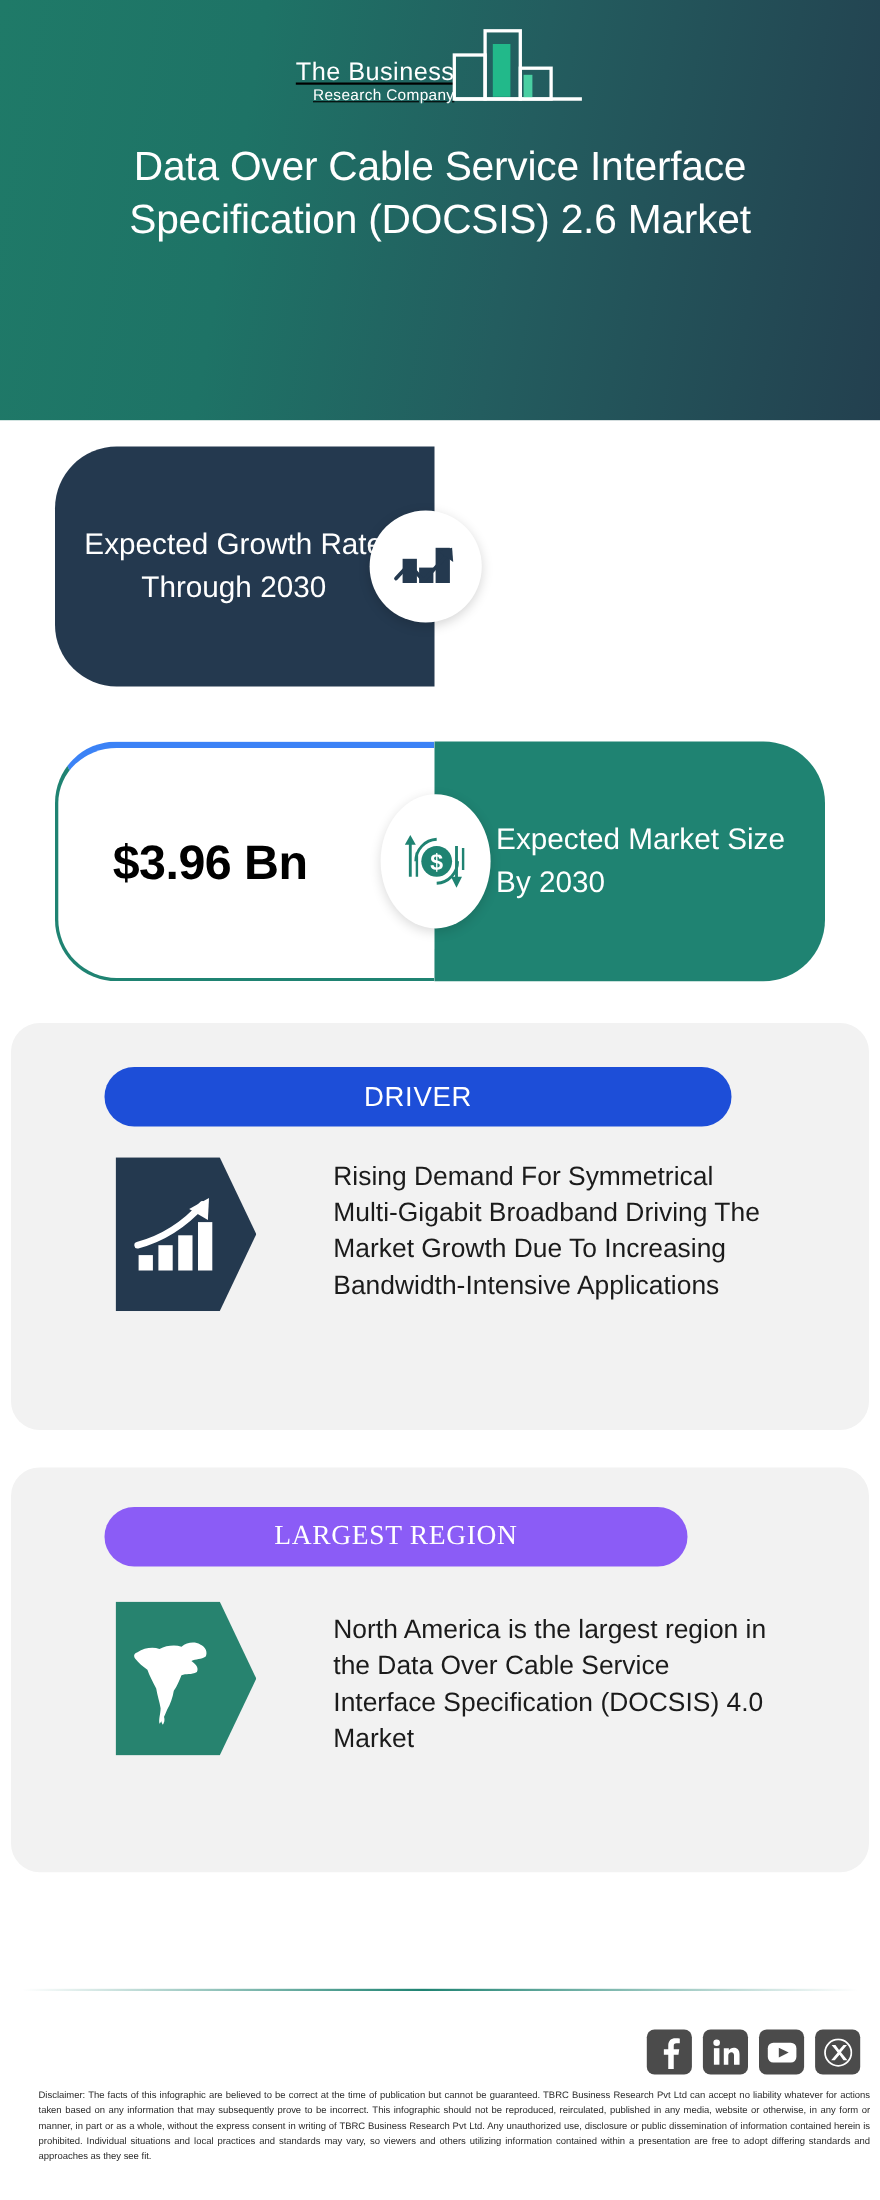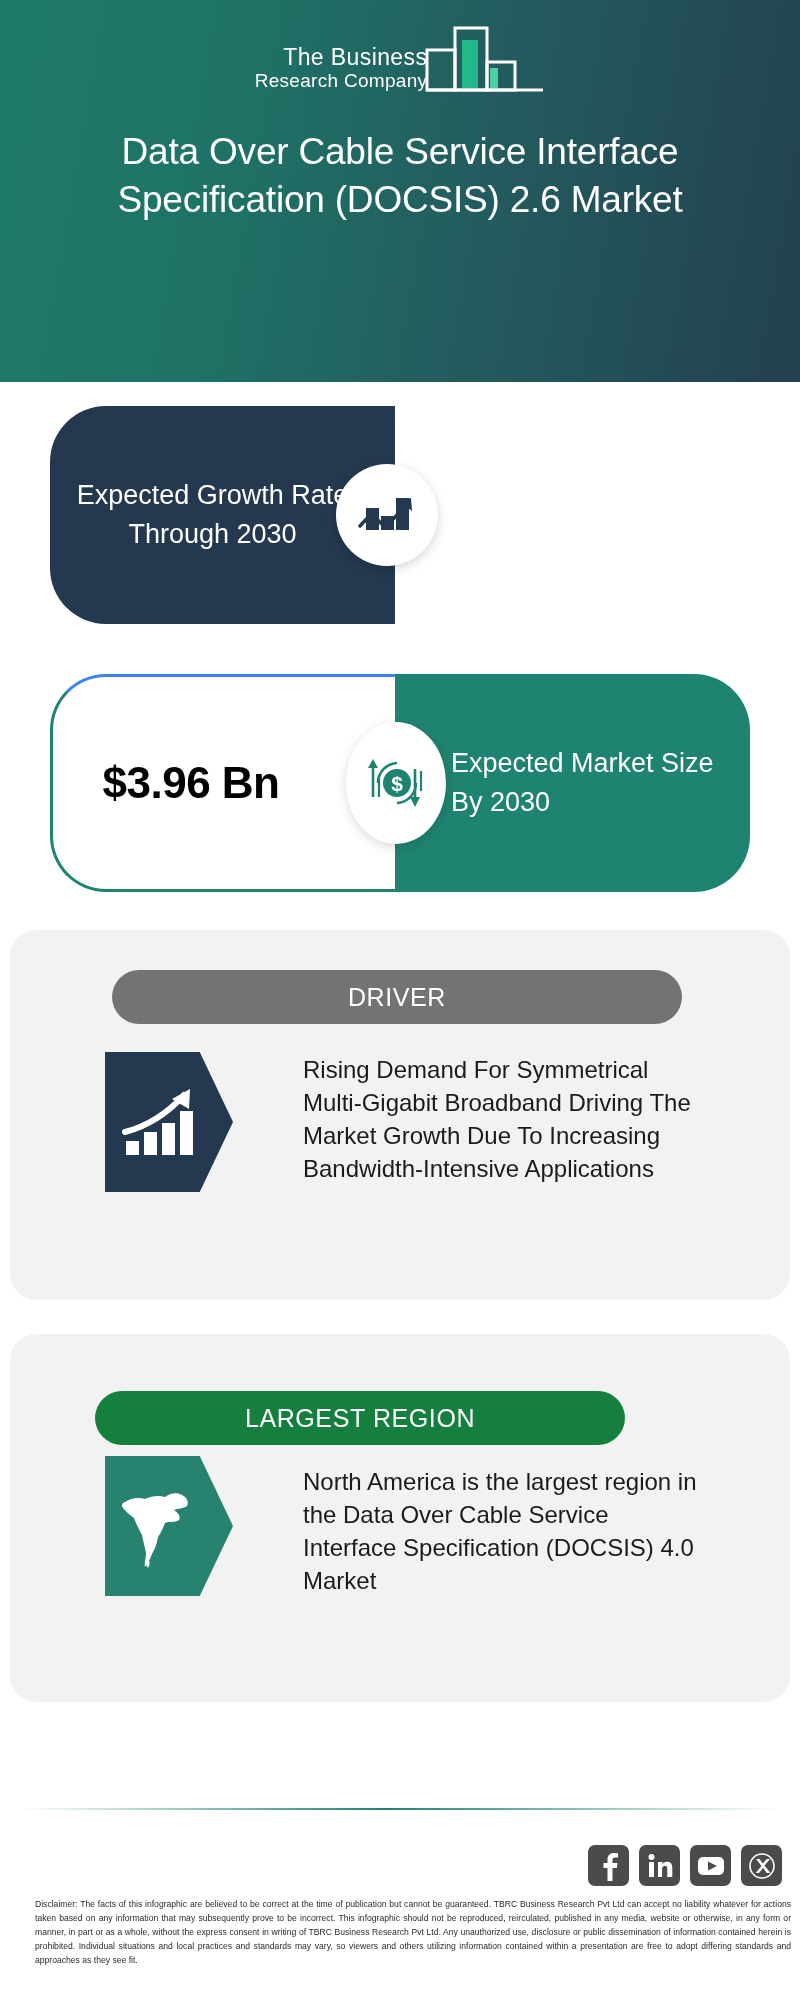--- a/index.html
+++ b/index.html
@@ -26,32 +26,32 @@
     overflow: hidden;
   }
   .logo-wrap {
     position: absolute;
     left: 0; top: 22px;
     width: 800px;
     display: flex;
     justify-content: center;
     align-items: flex-end;
   }
-  .logo-inner { position: relative; display: flex; align-items: flex-end; }
+  .logo-inner { position: relative; display: flex; align-items: flex-end; text-decoration: underline; }
   .logo-text { display: flex; flex-direction: column; align-items: flex-end; padding-bottom: 4px; }
   .logo-line1 {
     color: #ffffff;
     font-size: 23px;
     letter-spacing: 0.4px;
     line-height: 1.05;
     font-weight: 300;
   }
   .logo-line2 {
     color: #ffffff;
-    font-size: 19px;
+    font-size: 14px;
     letter-spacing: 0.3px;
     line-height: 1.3;
     font-weight: 300;
   }
   .logo-mark { margin-left: -2px; margin-bottom: 0px; }
 
   .title {
     position: absolute;
     left: 50px; top: 128px;
     width: 700px;
@@ -126,21 +126,21 @@
   .stat2 {
     position: absolute;
     left: 50px; top: 674px;
     width: 700px; height: 218px;
   }
   .stat2-left {
     position: absolute;
     left: 0; top: 0;
     width: 345px; height: 218px;
     background: #ffffff;
-    border-top: 3px solid #3b82f6;
+    border-top: 6px solid #3b82f6;
     border-left: 3px solid #1f8372;
     border-bottom: 3px solid #1f8372;
     border-right: none;
     border-radius: 56px 0 0 56px;
     display: flex;
     align-items: center;
     justify-content: center;
   }
   .stat2-value {
     color: #000000;
@@ -199,28 +199,29 @@
     border-radius: 27px;
     display: flex;
     align-items: center;
     justify-content: center;
     color: #ffffff;
     font-size: 25px;
     letter-spacing: 0.6px;
     font-weight: 400;
   }
   #pill-driver {
-    left: 102px; top: 40px;
+    left: 85px; top: 40px;
     width: 570px;
-    background: #737373;
+    background: #1d4ed8;
   }
   #pill-region {
-    left: 85px; top: 57px;
+    left: 85px; top: 36px;
     width: 530px;
-    background: #15803d;
+    background: #8b5cf6;
+    font-family: Liberation Serif, serif;
   }
 
   .hex {
     position: absolute;
     width: 128px; height: 140px;
     clip-path: polygon(0 0, 74% 0, 100% 50%, 74% 100%, 0 100%);
     display: flex;
     align-items: center;
     justify-content: center;
   }

